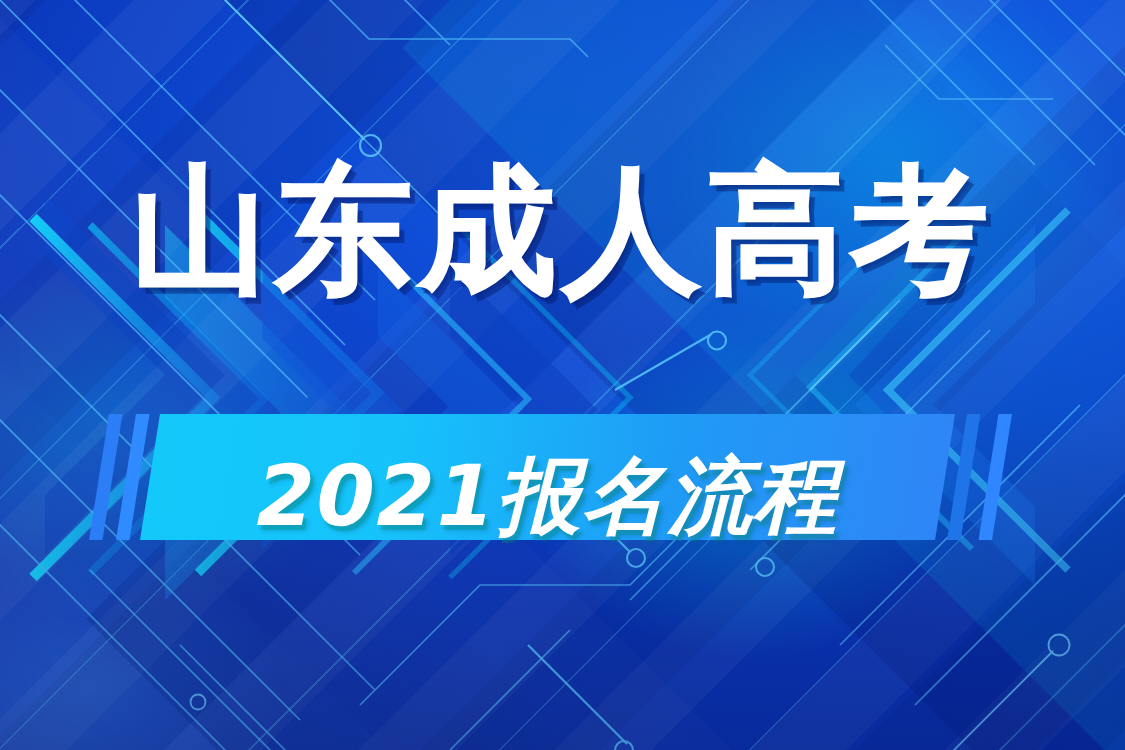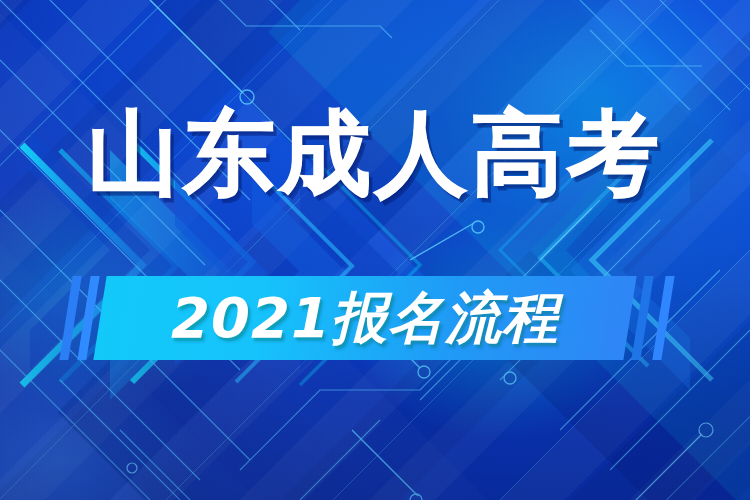--- a/index.html
+++ b/index.html
@@ -114,21 +114,21 @@
   .bar.b3{left:576px;background:#1f74e8;}
   .bar.b4{left:597px;background:#2f86ff;}
 
   .banner-plate{
     position:absolute;left:38px;top:0;width:530px;height:84px;
     transform:skewX(-9deg);
     background:linear-gradient(90deg,#12c9fa 0%,#16c3fb 30%,#1f9bf6 66%,#2f86f6 100%);
   }
   .banner-text{
     position:absolute;left:38px;top:0;width:530px;height:84px;
-    display:flex;align-items:center;justify-content:center;
+    display:flex;align-items:flex-end;justify-content:center;
   }
   .subtitle{
     font-family:"DejaVu Sans","Liberation Sans",sans-serif;
     font-style:italic;
     font-weight:700;
     font-size:56px;
     line-height:1;
     letter-spacing:1px;
     color:#ffffff;
     text-shadow:

